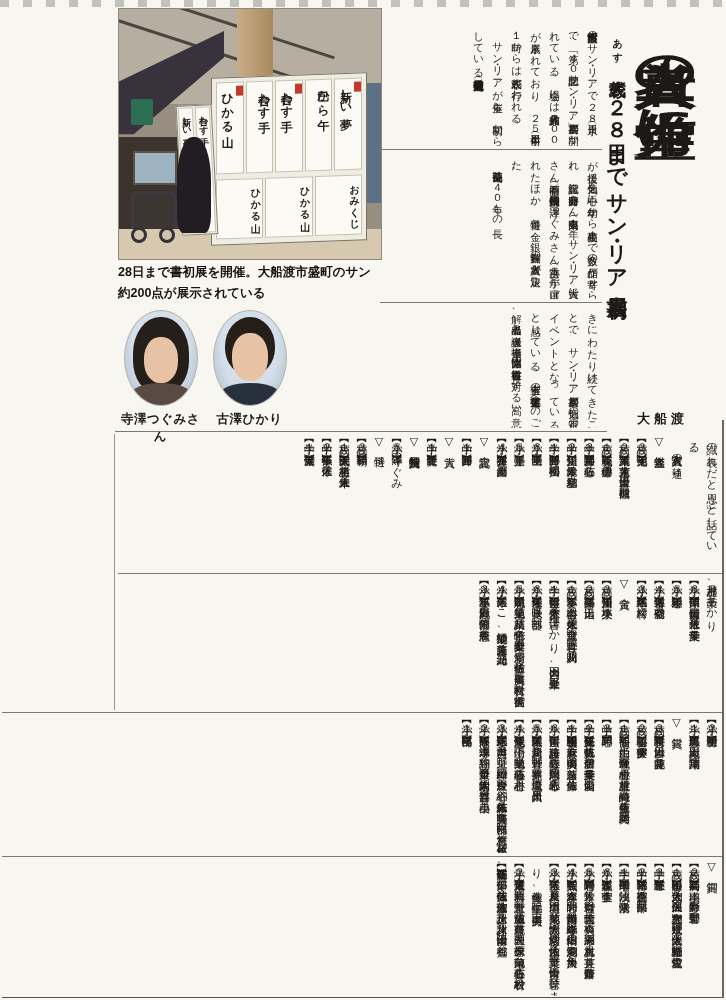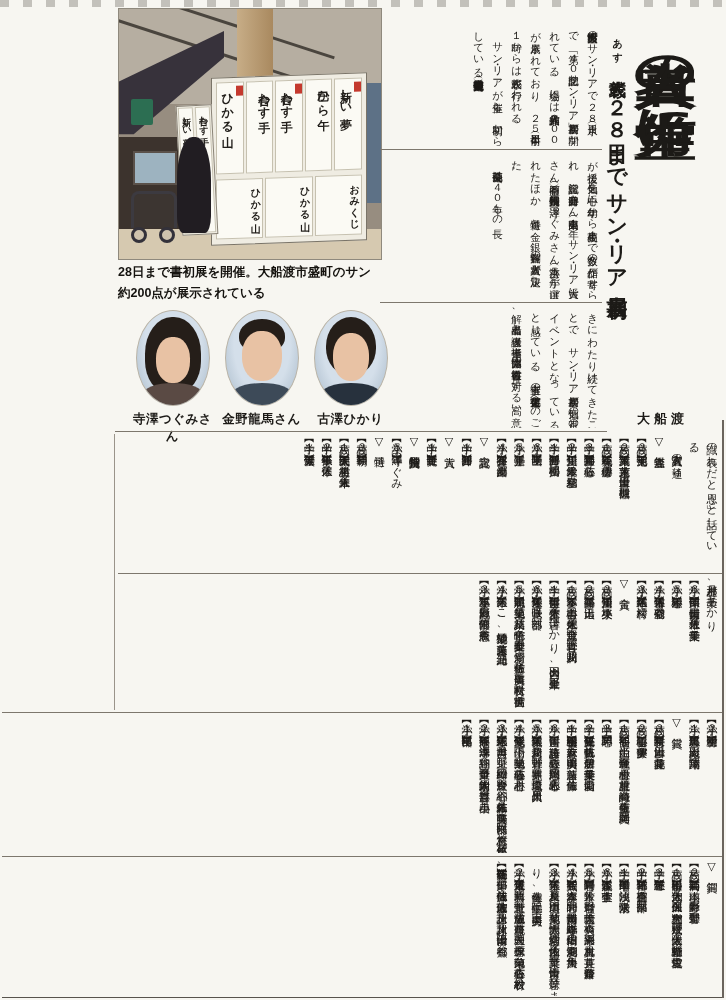--- a/index.html
+++ b/index.html
@@ -73,21 +73,21 @@
            border-bottom:none;border-radius:8px 8px 0 0;background:rgba(60,58,64,.25);}
   .wheel{position:absolute;width:10px;height:10px;border:3px solid #33313a;border-radius:50%;background:#cfc3ae;}
   .w1{left:12px;top:218px;} .w2{left:40px;top:218px;}
   .ph-poster{position:absolute;right:0;top:74px;width:17px;height:120px;background:#5d7186;
              border-left:2px solid #46566a;}
   
   .caption{position:absolute;left:118px;top:262px;width:274px;height:44px;white-space:pre-line;
            font-family:"Liberation Sans","DejaVu Sans",sans-serif;font-weight:bold;
            font-size:12.5px;line-height:21px;color:#15130f;}
   
-  .portraits{position:absolute;left:128px;top:310px;width:268px;display:flex;}
+  .portraits{position:absolute;left:116px;top:310px;width:268px;display:flex;}
   .portrait{width:89px;margin:0;text-align:center;}
   .oval{position:relative;width:72px;height:94px;margin:0 auto;border-radius:50%;overflow:hidden;
         background:radial-gradient(ellipse at 50% 35%,#d4dfea 0 55%,#a4b6c6 100%);border:1px solid #b9b3a6;}
   .hair{position:absolute;background:#251e19;}
   .skin{position:absolute;background:#e8c2a4;border-radius:46%;}
   .shoulders{position:absolute;bottom:0;left:6px;width:60px;height:22px;border-radius:50% 50% 0 0;}
   .g1 .hair{left:8px;top:6px;width:56px;height:76px;border-radius:48% 48% 42% 42%;}
   .g1 .skin{left:19px;top:26px;width:34px;height:46px;}
   .g1 .shoulders{background:#5a4a44;}
   .boy .hair{left:13px;top:8px;width:46px;height:34px;border-radius:50% 50% 44% 44%;}
@@ -143,28 +143,20 @@
 約200点が展示されている</div>
 
   <div class="portraits">
     <figure class="portrait g1">
       <div class="oval">
         <div class="hair"></div>
         <div class="skin"></div>
         <div class="shoulders"></div>
       </div>
       <figcaption class="pname">寺澤つぐみさん</figcaption>
-    </figure>
-    <figure class="portrait boy">
-      <div class="oval">
-        <div class="hair"></div>
-        <div class="skin"></div>
-        <div class="shoulders"></div>
-      </div>
-      <figcaption class="pname">金野龍馬さん</figcaption>
     </figure>
     <figure class="portrait g2">
       <div class="oval">
         <div class="hair"></div>
         <div class="skin"></div>
         <div class="shoulders"></div>
       </div>
       <figcaption class="pname">古澤ひかり</figcaption>
     </figure>
   </div>

